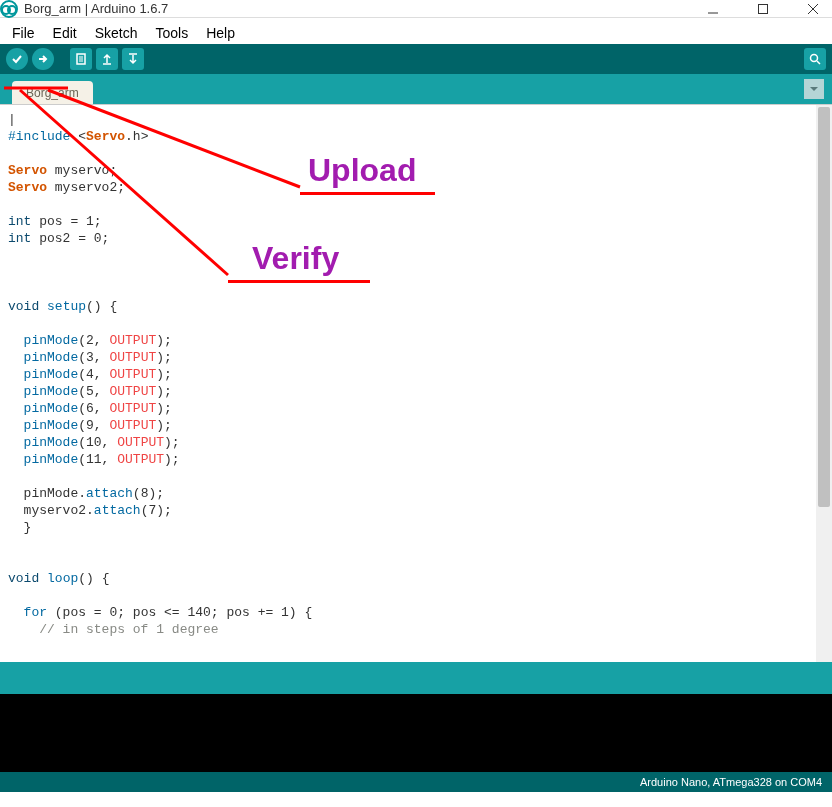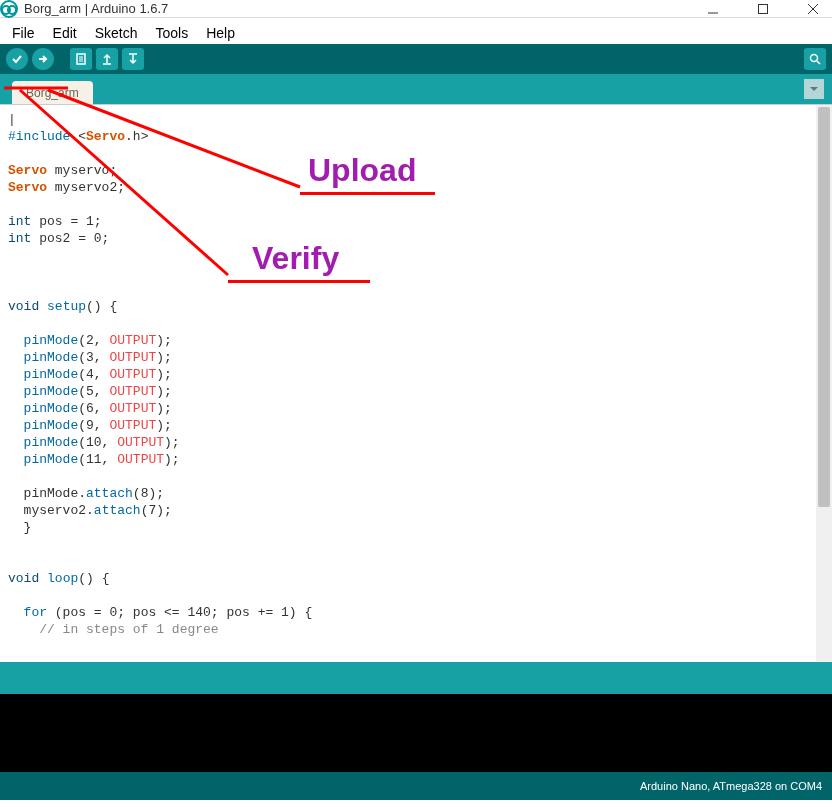--- a/index.html
+++ b/index.html
@@ -131,21 +131,21 @@
   .kw-int   { color: #0c4a6e; }
   .status {
     height: 32px;
     background: #17a1a5;
   }
   .console {
     height: 78px;
     background: #000;
   }
   .footer {
-    height: 28px;
+    height: 20px;
     background: #006468;
     display: flex;
     align-items: center;
     justify-content: flex-end;
     padding: 0 10px;
     color: #fff;
     font-size: 11px;
   }
   
   .annotation {

